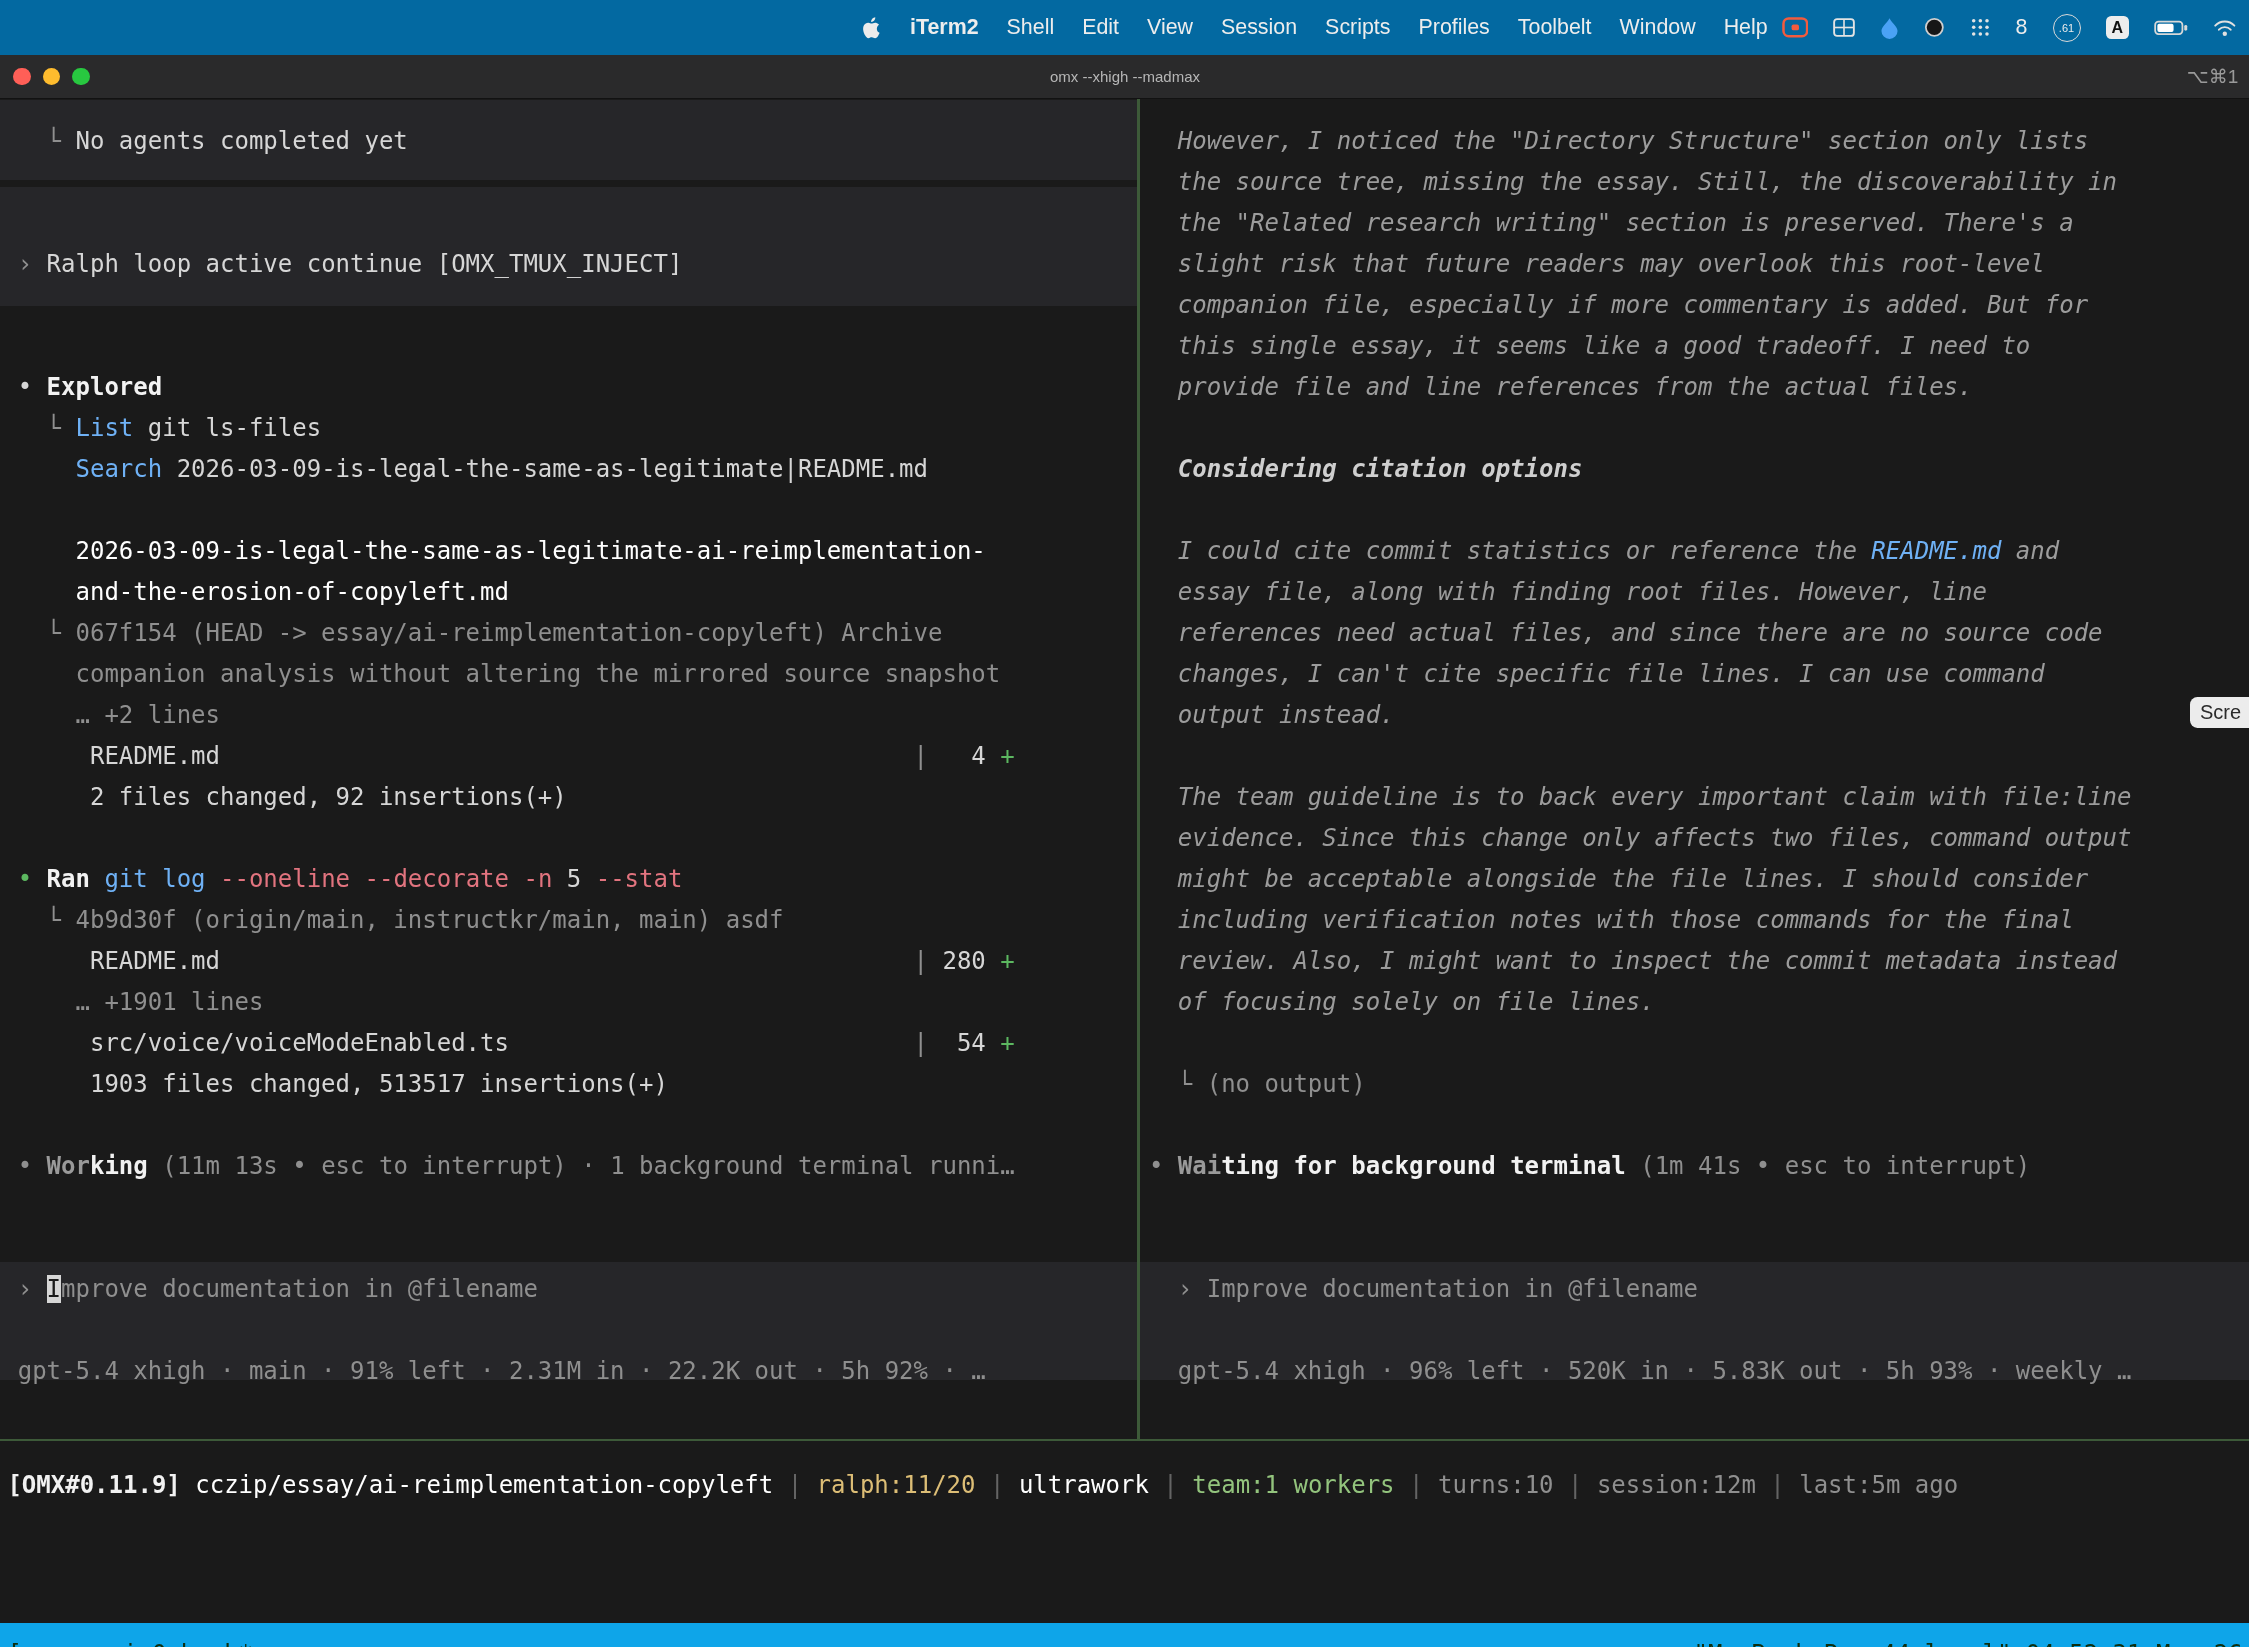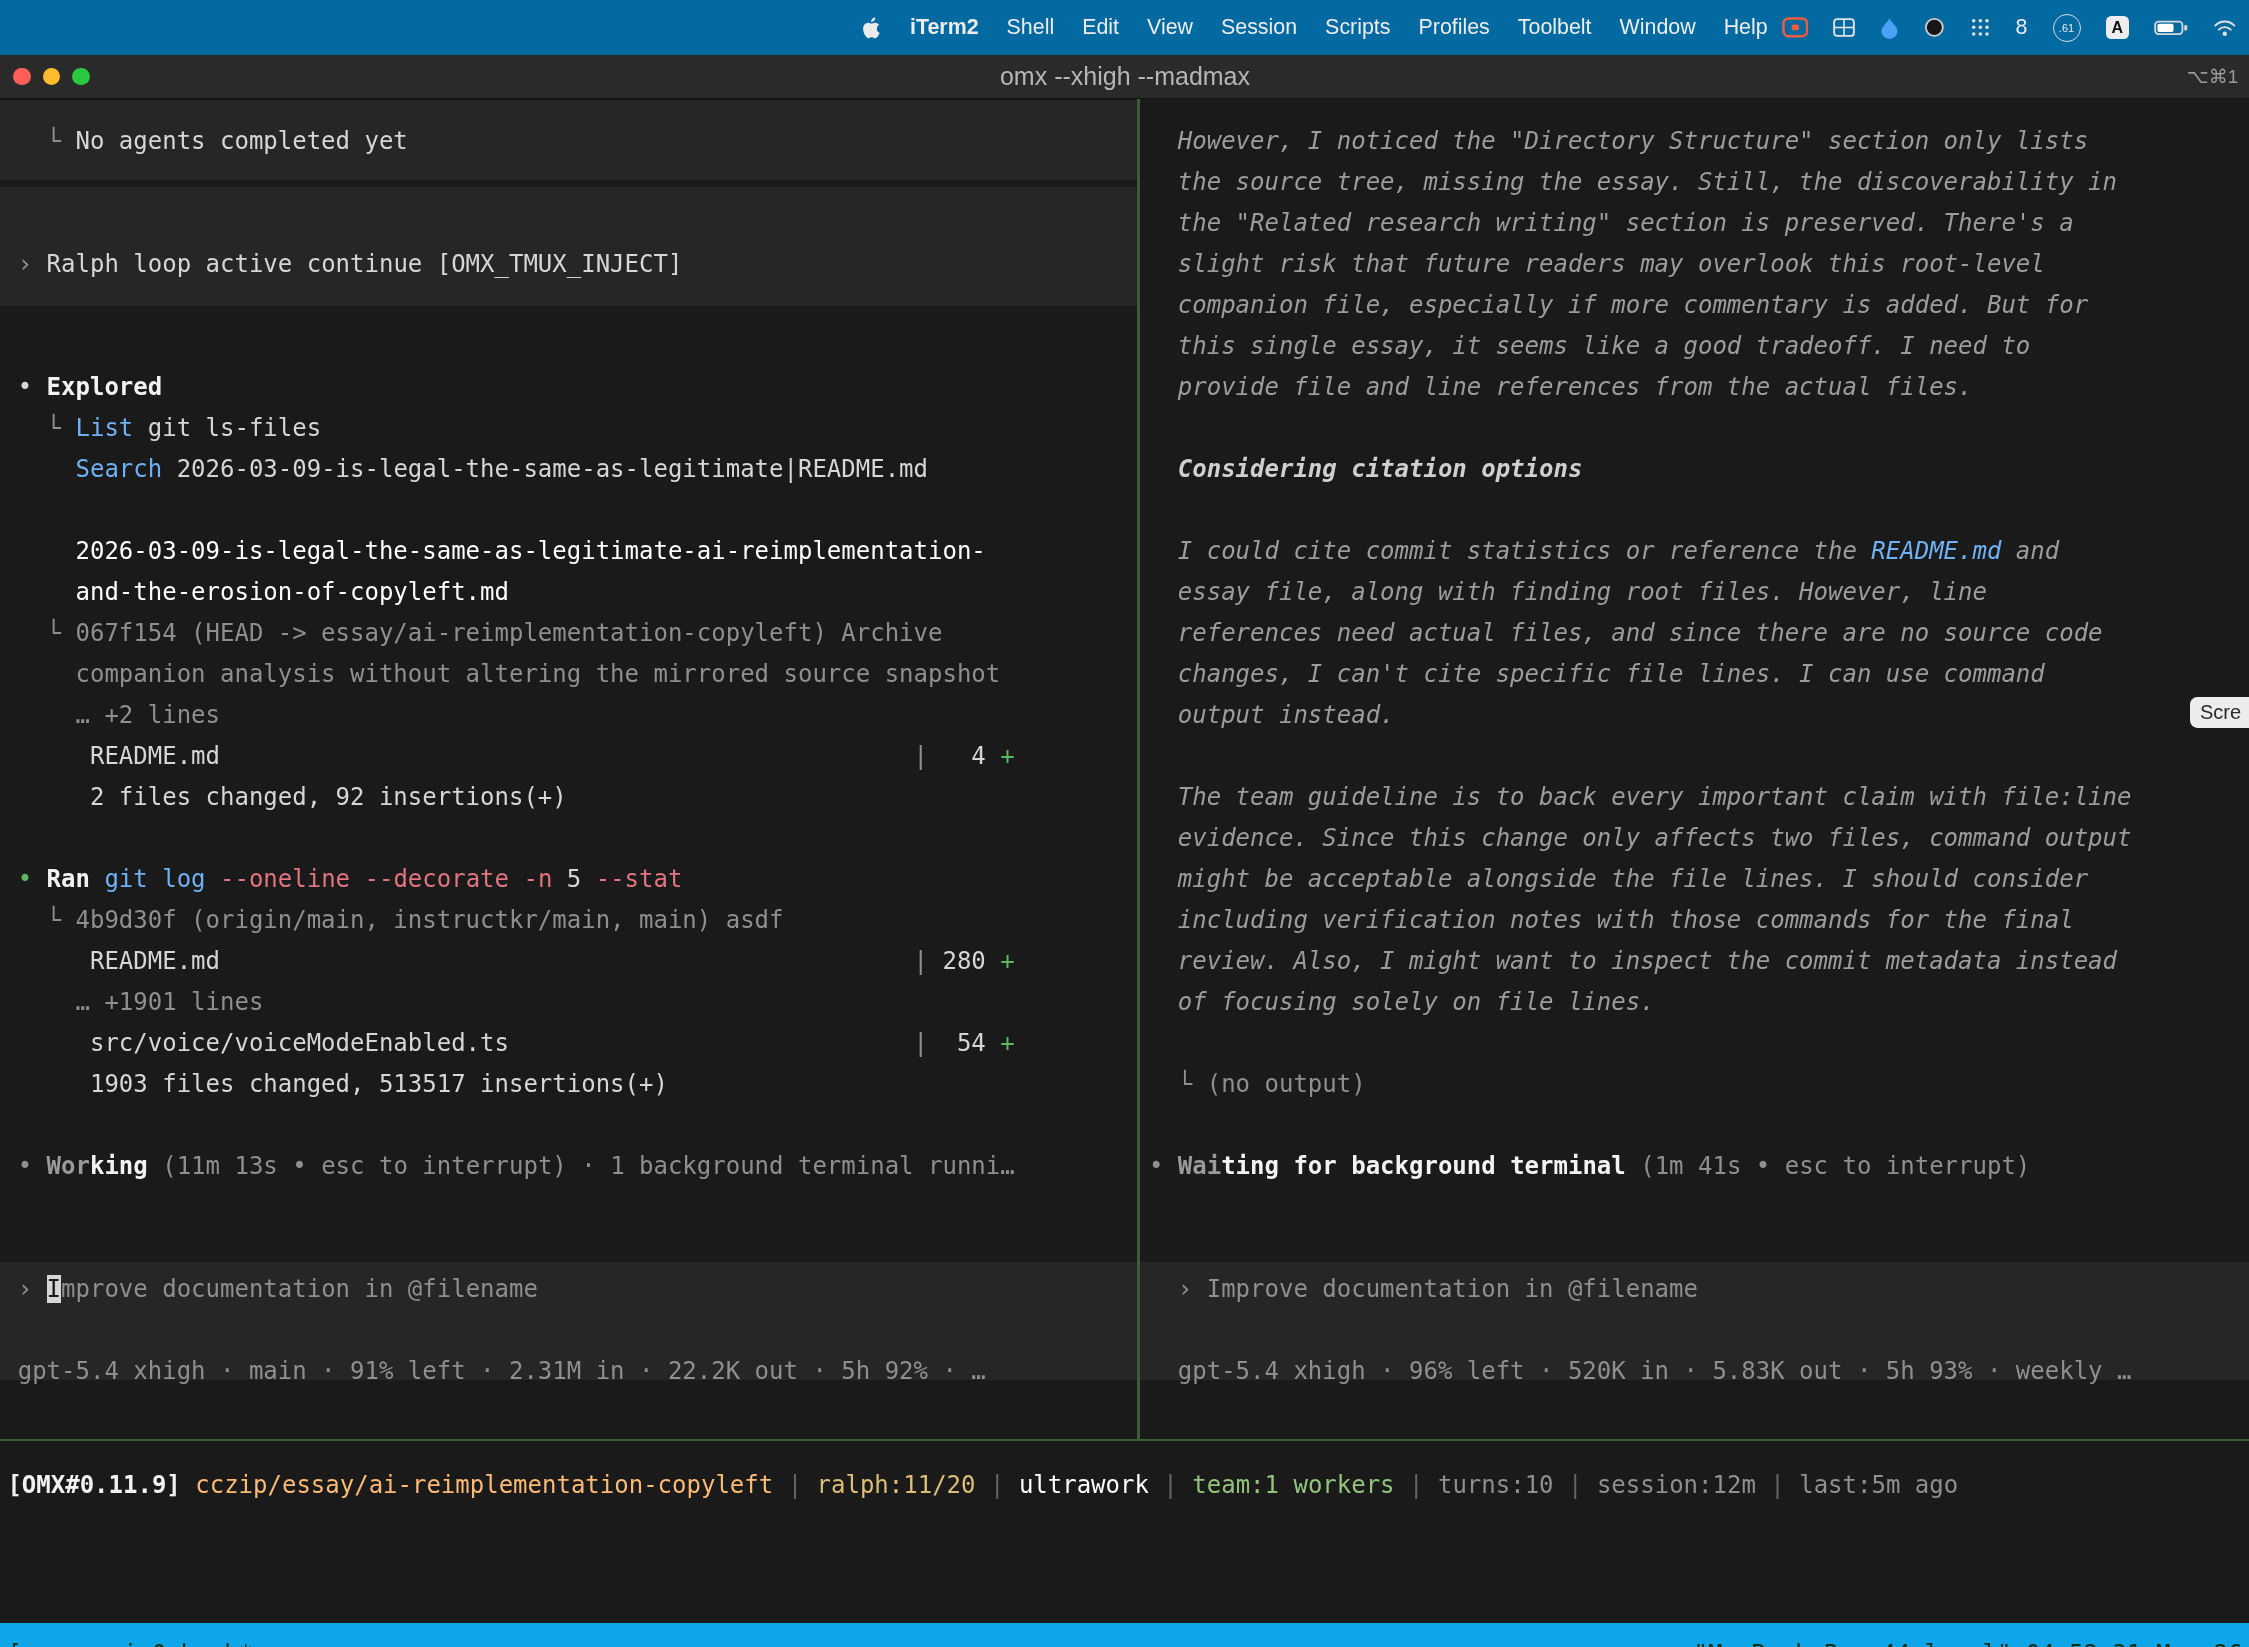--- a/index.html
+++ b/index.html
@@ -24,21 +24,21 @@
   .gauge i { font-style:normal; }
   .asquare { width:23.6px; height:23.6px; background:#ededed; border-radius:5.2px; color:#111;
              font-weight:bold; font-size:16px; display:flex; align-items:center; justify-content:center; }
 
   
   .titlebar { position:absolute; top:55px; left:0; right:0; height:44px; background:#2a2a2b;
               border-bottom:0.7px solid #121212; display:flex; align-items:center; z-index:9; }
   .traffic { position:absolute; left:13.3px; display:flex; gap:11.8px; }
   .tl { width:17.7px; height:17.7px; border-radius:50%; }
   .tl.red { background:#ff5f57; } .tl.yellow { background:#febc2e; } .tl.green { background:#28c840; }
-  .wtitle { flex:1; text-align:center; color:#b6b6b6; font-family:"Liberation Sans",sans-serif; font-size:25px; }
+  .wtitle { flex:1; text-align:center; color:#b6b6b6; font-family:"Liberation Sans",sans-serif; font-size:15px; }
   .wshortcut { position:absolute; right:11.8px; color:#9a9a9a; font-family:"Liberation Sans",sans-serif; font-size:19px; }
 
   
   .terminal { position:absolute; top:98px; left:0; right:0; bottom:0; background:#1a1a1a; font-size:24px; }
   .pane { position:absolute; top:0; height:1341px; overflow:hidden; }
   .pane-left  { left:0; width:1137px; }
   .pane-right { left:1140px; width:1110px; }
   .vdiv { position:absolute; left:1137px; top:0; width:3px; height:1343px; background:#3d5a39; }
   .hdiv { position:absolute; left:0; top:1341px; width:2250px; height:2.2px; background:#3d5a39; }
 
@@ -57,21 +57,21 @@
   .c-fg      { color:#d6d6d6; }
   .c-boldfg  { color:#f2f2f2; font-weight:bold; }
   .c-dim     { color:#8f8f8f; }
   .c-dimbold { color:#9a9a9a; font-weight:bold; }
   .c-blue    { color:#6fb1f5; }
   .c-blueit  { color:#6fb1f5; font-style:italic; }
   .c-red     { color:#e2747f; }
   .c-magenta { color:#ffffff; }
   .c-green   { color:#5cb860; }
   .c-green2  { color:#93c47d; }
-  .c-orange  { color:#fdba74; }
+  .c-orange  { color:#ffffff; }
   .c-yellow  { color:#ddbe76; }
   .c-sep     { color:#646464; }
   .c-it      { color:#9c9c9c; font-style:italic; }
   .c-itbold  { color:#cfcfcf; font-style:italic; font-weight:bold; }
   .c-cursor  { background:#d6d6d6; color:#1a1a1a; }
 
   .omx-status { position:absolute; left:7.4px; top:1367px; right:0; }
 
   .tooltip { position:absolute; right:0; top:599px; height:31px; background:#ececec; color:#2b2b2b;
              font-family:"Liberation Sans",sans-serif; font-size:20px; line-height:31px;

